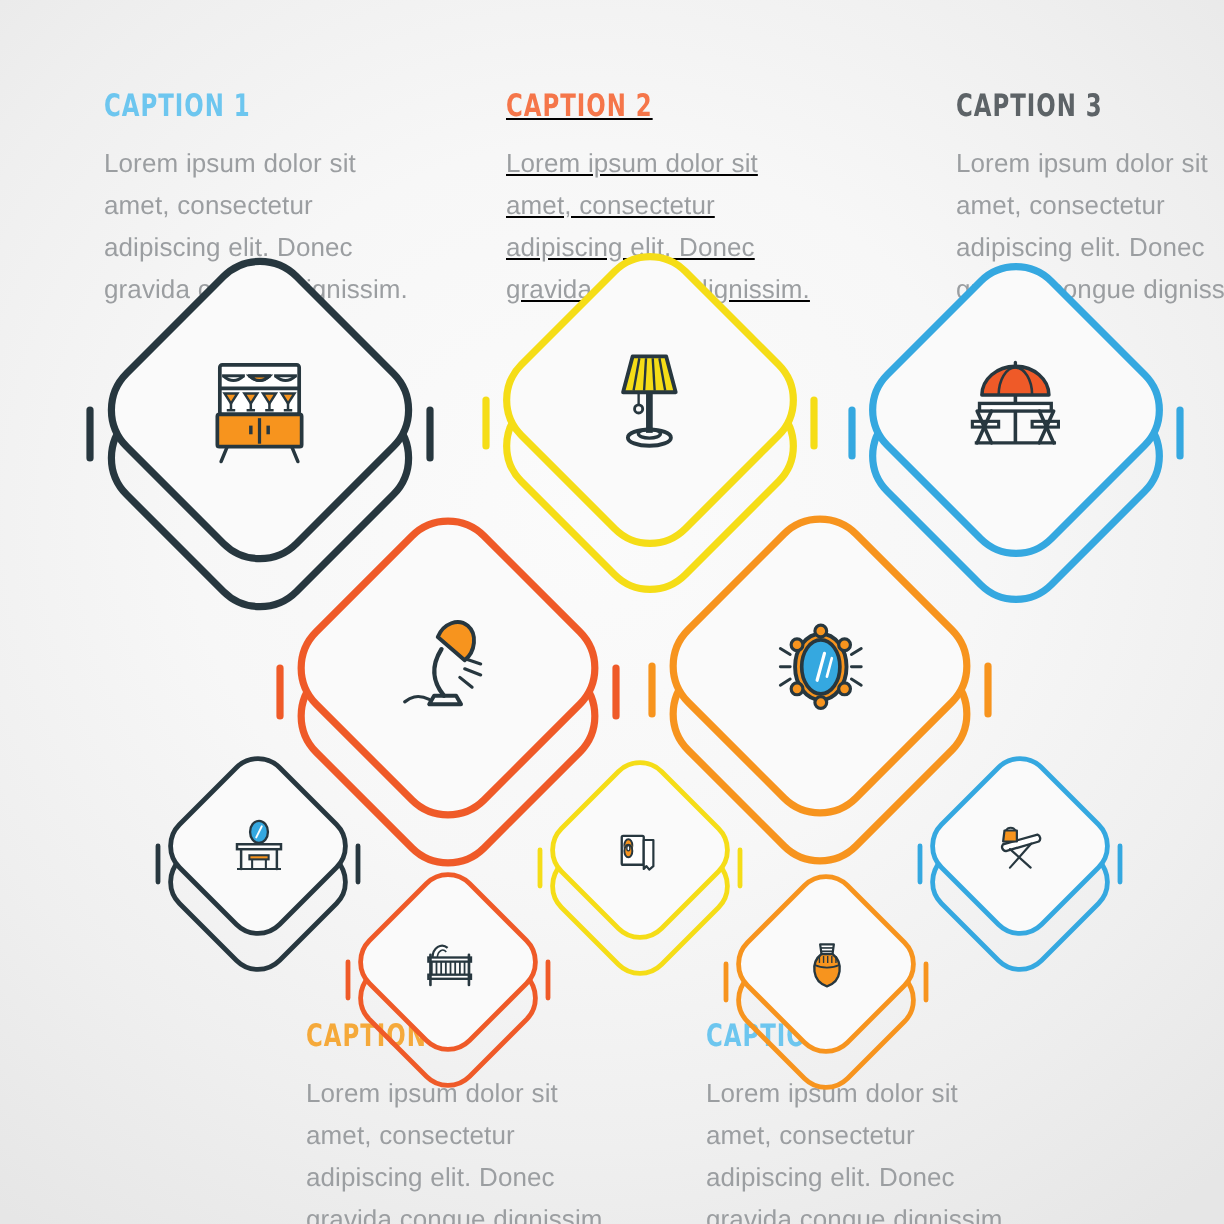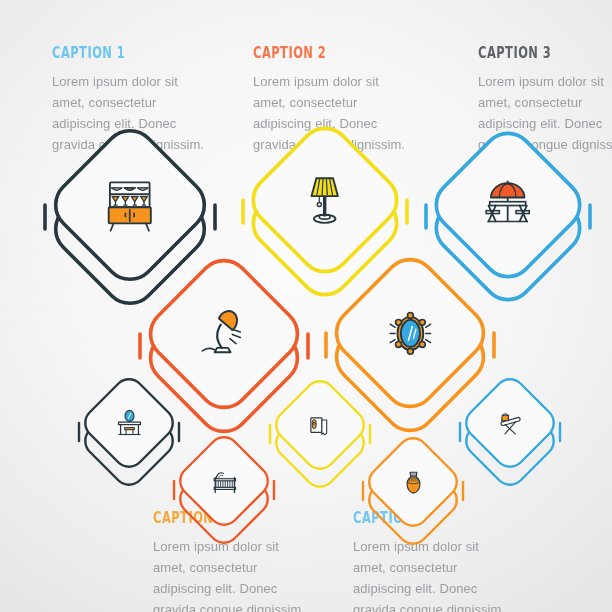--- a/index.html
+++ b/index.html
@@ -46,21 +46,21 @@
   svg{display:block;overflow:visible;}
 </style>
 </head>
 <body>
 
 <div id="stage">
     <div class="caption" style="left: 52px; top: 46px;">
       <div class="head" style="color: rgb(109, 198, 239);">CAPTION 1</div>
       <div class="body">Lorem ipsum dolor sit amet, consectetur adipiscing elit. Donec gravida congue dignissim.</div>
     </div>
-    <div class="caption" style="left: 253px; top: 46px;">
+    <div class="caption" style="left: 253px; top: 46px; text-decoration: underline;">
       <div class="head" style="color: rgb(245, 118, 74);">CAPTION 2</div>
       <div class="body">Lorem ipsum dolor sit amet, consectetur adipiscing elit. Donec gravida congue dignissim.</div>
     </div>
     <div class="caption" style="left: 453px; top: 46px; margin-left: 25px;">
       <div class="head" style="color: rgb(93, 99, 103);">CAPTION 3</div>
       <div class="body">Lorem ipsum dolor sit amet, consectetur adipiscing elit. Donec gravida congue dignissim.</div>
     </div>
     <div class="caption" style="left: 153px; top: 511px;">
       <div class="head" style="color: rgb(245, 169, 58);">CAPTION 4</div>
       <div class="body">Lorem ipsum dolor sit amet, consectetur adipiscing elit. Donec gravida congue dignissim.</div>

